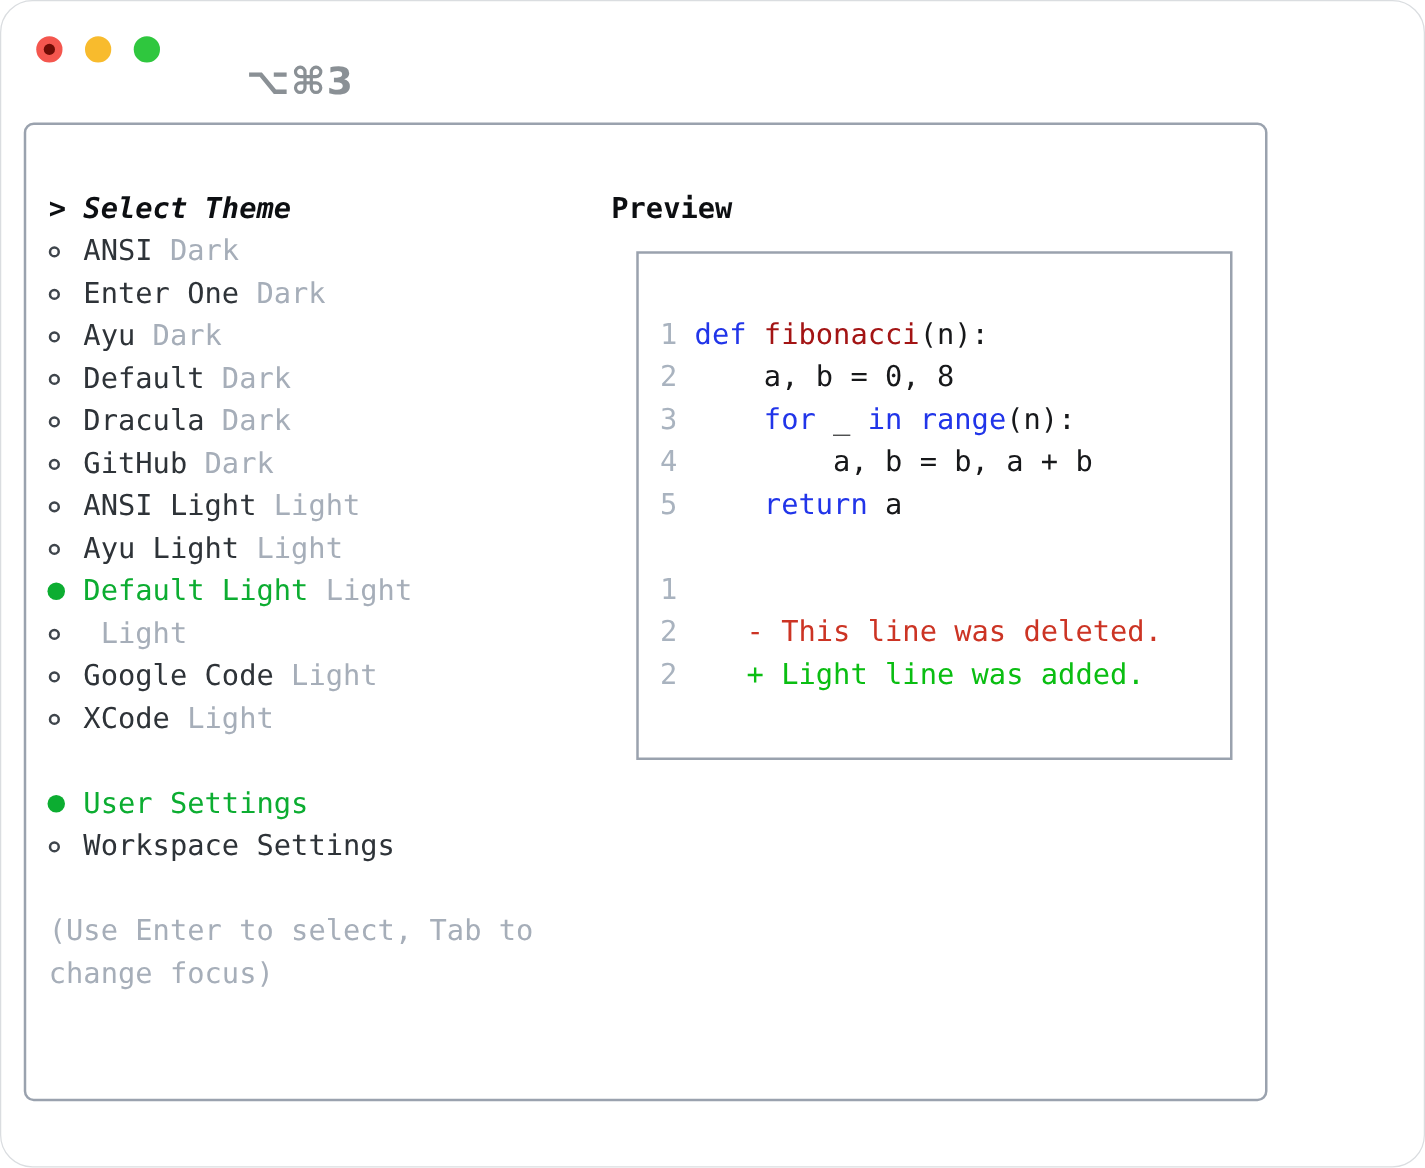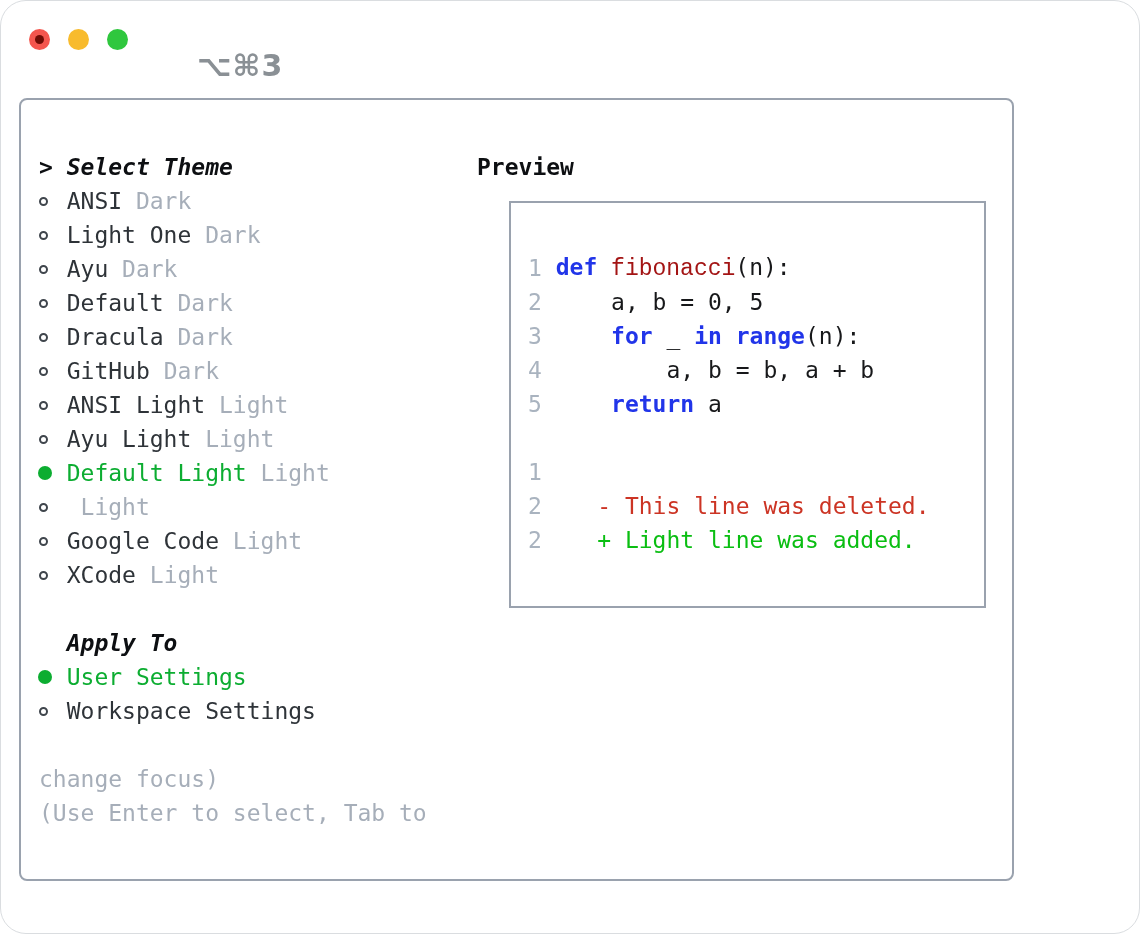--- a/index.html
+++ b/index.html
@@ -63,33 +63,33 @@
   .ring{width:9px;height:9px;border:2px solid #3f454c;border-radius:50%;}
   .dot{width:14px;height:14px;border-radius:50%;background:var(--accent-green);margin-left:-1px;}
   .opt-name{color:var(--text-dark);}
   .opt-name.selected{color:var(--accent-green);text-align:center;}
   .opt-tag{color:var(--muted-gray);margin-left:1ch;}
   .spacer{height:34px;}
   .help{color:var(--muted-gray);font-size:23px;}
   .help div{height:34px;line-height:34px;white-space:pre;}
   
   .preview-title{
-    position:absolute;left:456px;top:50px;height:34px;line-height:34px;
+    position:absolute;left:468px;top:50px;height:34px;line-height:34px;
     font-size:23px;font-weight:bold;color:var(--text-black);
   }
   .preview-box{
     position:absolute;left:488px;top:101px;width:477px;height:407px;
     border:2px solid var(--panel-border);background:#fff;
     padding:48px 0 0 17px;overflow:hidden;font-size:23px;
   }
   .code-line{display:flex;height:34px;align-items:center;white-space:pre;}
   .lnum{width:1ch;flex:none;text-align:right;color:var(--line-number);}
   .ltext{margin-left:1ch;white-space:pre;}
-  .tok-kw{color:var(--keyword-blue);font-weight:bold;}
-  .tok-fn{color:var(--function-red);font-family:Liberation Mono, monospace;}
+  .tok-kw{color:var(--keyword-blue);}
+  .tok-fn{color:var(--function-red);}
   .tok-pl{color:#17181a;}
   .tok-ctx{color:var(--context-gray);}
   .tok-del{color:var(--deleted-red);}
   .tok-add{color:var(--added-green);}
 </style>
 </head>
 <body>
 
 <div class="window">
 
@@ -105,59 +105,55 @@
   <div class="main-box">
 
     <div class="left-panel">
       <div class="list-row">
         <span class="cell0 prefix">&gt;</span>
         <span class="header-text">Select Theme</span>
       </div>
 
       <div id="theme-list">
           <div class="list-row"><span class="cell0"><span class="ring"></span></span><span class="opt-name">ANSI</span><span class="opt-tag">Dark</span></div>
-          <div class="list-row"><span class="cell0"><span class="ring"></span></span><span class="opt-name">Light One</span><span class="opt-tag">Dark</span></div>
+          <div class="list-row"><span class="cell0"><span class="ring"></span></span><span class="opt-name">Enter One</span><span class="opt-tag">Dark</span></div>
           <div class="list-row"><span class="cell0"><span class="ring"></span></span><span class="opt-name">Ayu</span><span class="opt-tag">Dark</span></div>
           <div class="list-row"><span class="cell0"><span class="ring"></span></span><span class="opt-name">Default</span><span class="opt-tag">Dark</span></div>
           <div class="list-row"><span class="cell0"><span class="ring"></span></span><span class="opt-name">Dracula</span><span class="opt-tag">Dark</span></div>
           <div class="list-row"><span class="cell0"><span class="ring"></span></span><span class="opt-name">GitHub</span><span class="opt-tag">Dark</span></div>
           <div class="list-row"><span class="cell0"><span class="ring"></span></span><span class="opt-name">ANSI Light</span><span class="opt-tag">Light</span></div>
           <div class="list-row"><span class="cell0"><span class="ring"></span></span><span class="opt-name">Ayu Light</span><span class="opt-tag">Light</span></div>
           <div class="list-row"><span class="cell0"><span class="dot"></span></span><span class="opt-name selected">Default Light</span><span class="opt-tag">Light</span></div>
           <div class="list-row"><span class="cell0"><span class="ring"></span></span><span class="opt-tag">Light</span></div>
           <div class="list-row"><span class="cell0"><span class="ring"></span></span><span class="opt-name">Google Code</span><span class="opt-tag">Light</span></div>
           <div class="list-row"><span class="cell0"><span class="ring"></span></span><span class="opt-name">XCode</span><span class="opt-tag">Light</span></div>
         </div>
 
       <div class="spacer"></div>
 
-      <div class="list-row">
-        <span class="cell0"></span>
-        <span class="header-text">Apply To</span>
-      </div>
 
       <div id="apply-list">
           <div class="list-row"><span class="cell0"><span class="dot"></span></span><span class="opt-name selected">User Settings</span></div>
           <div class="list-row"><span class="cell0"><span class="ring"></span></span><span class="opt-name">Workspace Settings</span></div>
         </div>
 
       <div class="spacer"></div>
 
       <div class="help">
+        <div>(Use Enter to select, Tab to</div>
         <div>change focus)</div>
-        <div>(Use Enter to select, Tab to</div>
       </div>
     </div>
 
     <div class="preview-title">Preview</div>
 
     <div class="preview-box">
       <div id="code-lines">
           <div class="code-line"><span class="lnum">1</span><span class="ltext"><span class="tok-kw">def</span><span class="tok-pl"> </span><span class="tok-fn">fibonacci</span><span class="tok-pl">(n):</span></span></div>
-          <div class="code-line"><span class="lnum">2</span><span class="ltext"><span class="tok-pl">    a, b = 0, 5</span></span></div>
+          <div class="code-line"><span class="lnum">2</span><span class="ltext"><span class="tok-pl">    a, b = 0, 8</span></span></div>
           <div class="code-line"><span class="lnum">3</span><span class="ltext"><span class="tok-pl">    </span><span class="tok-kw">for</span><span class="tok-pl"> _ </span><span class="tok-kw">in</span><span class="tok-pl"> </span><span class="tok-kw">range</span><span class="tok-pl">(n):</span></span></div>
           <div class="code-line"><span class="lnum">4</span><span class="ltext"><span class="tok-pl">        a, b = b, a + b</span></span></div>
           <div class="code-line"><span class="lnum">5</span><span class="ltext"><span class="tok-pl">    </span><span class="tok-kw">return</span><span class="tok-pl"> a</span></span></div>
           <div class="code-line"><span class="lnum"></span><span class="ltext"></span></div>
           <div class="code-line"><span class="lnum">1</span></div>
           <div class="code-line"><span class="lnum">2</span><span class="ltext"><span class="tok-del">   - This line was deleted.</span></span></div>
           <div class="code-line"><span class="lnum">2</span><span class="ltext"><span class="tok-add">   + Light line was added.</span></span></div>
         </div>
     </div>
 

